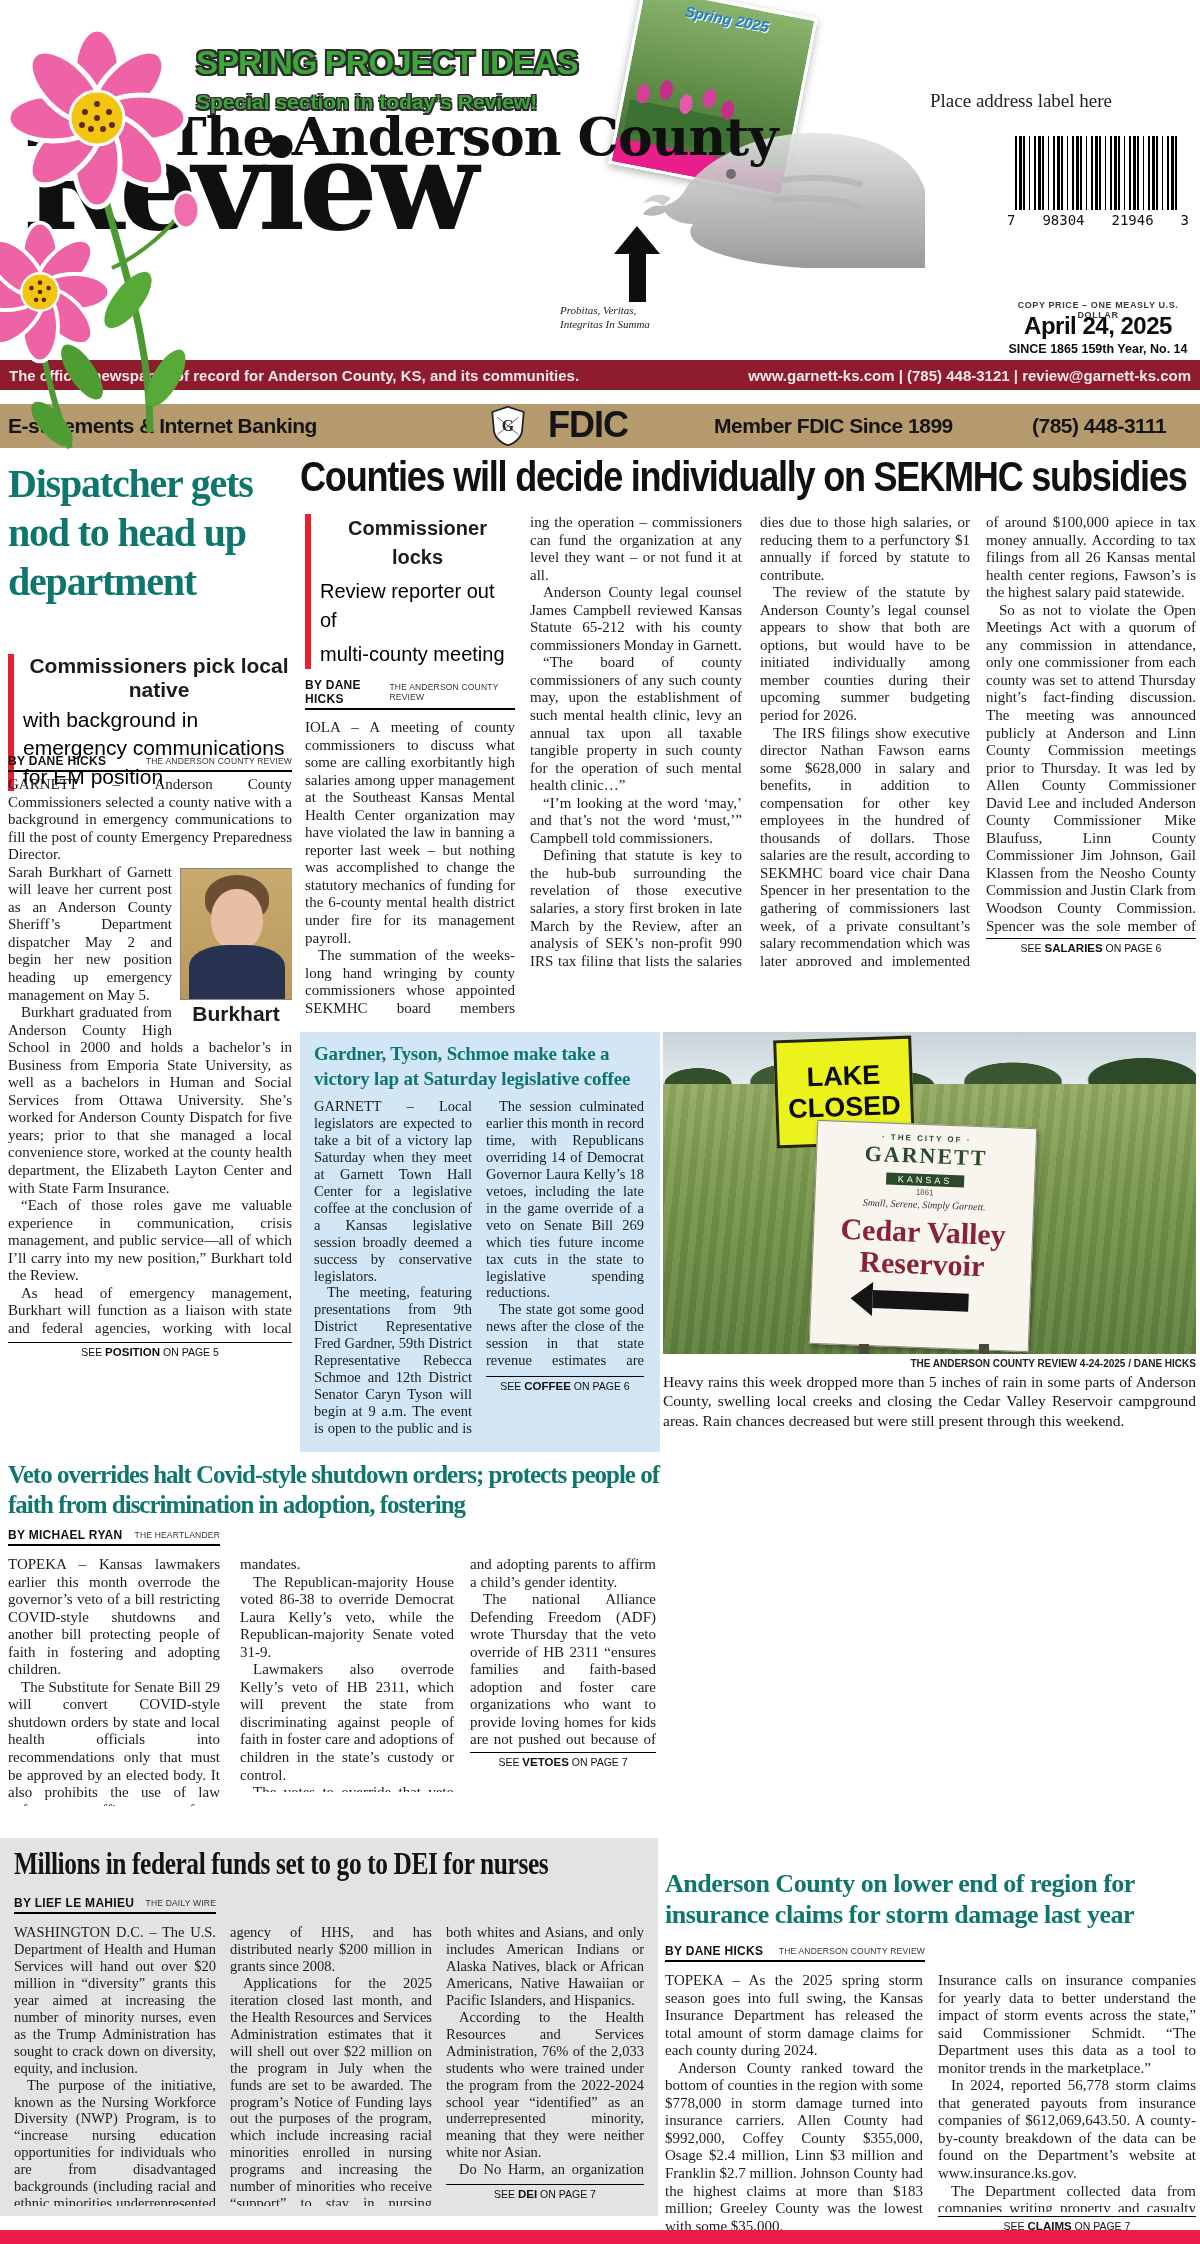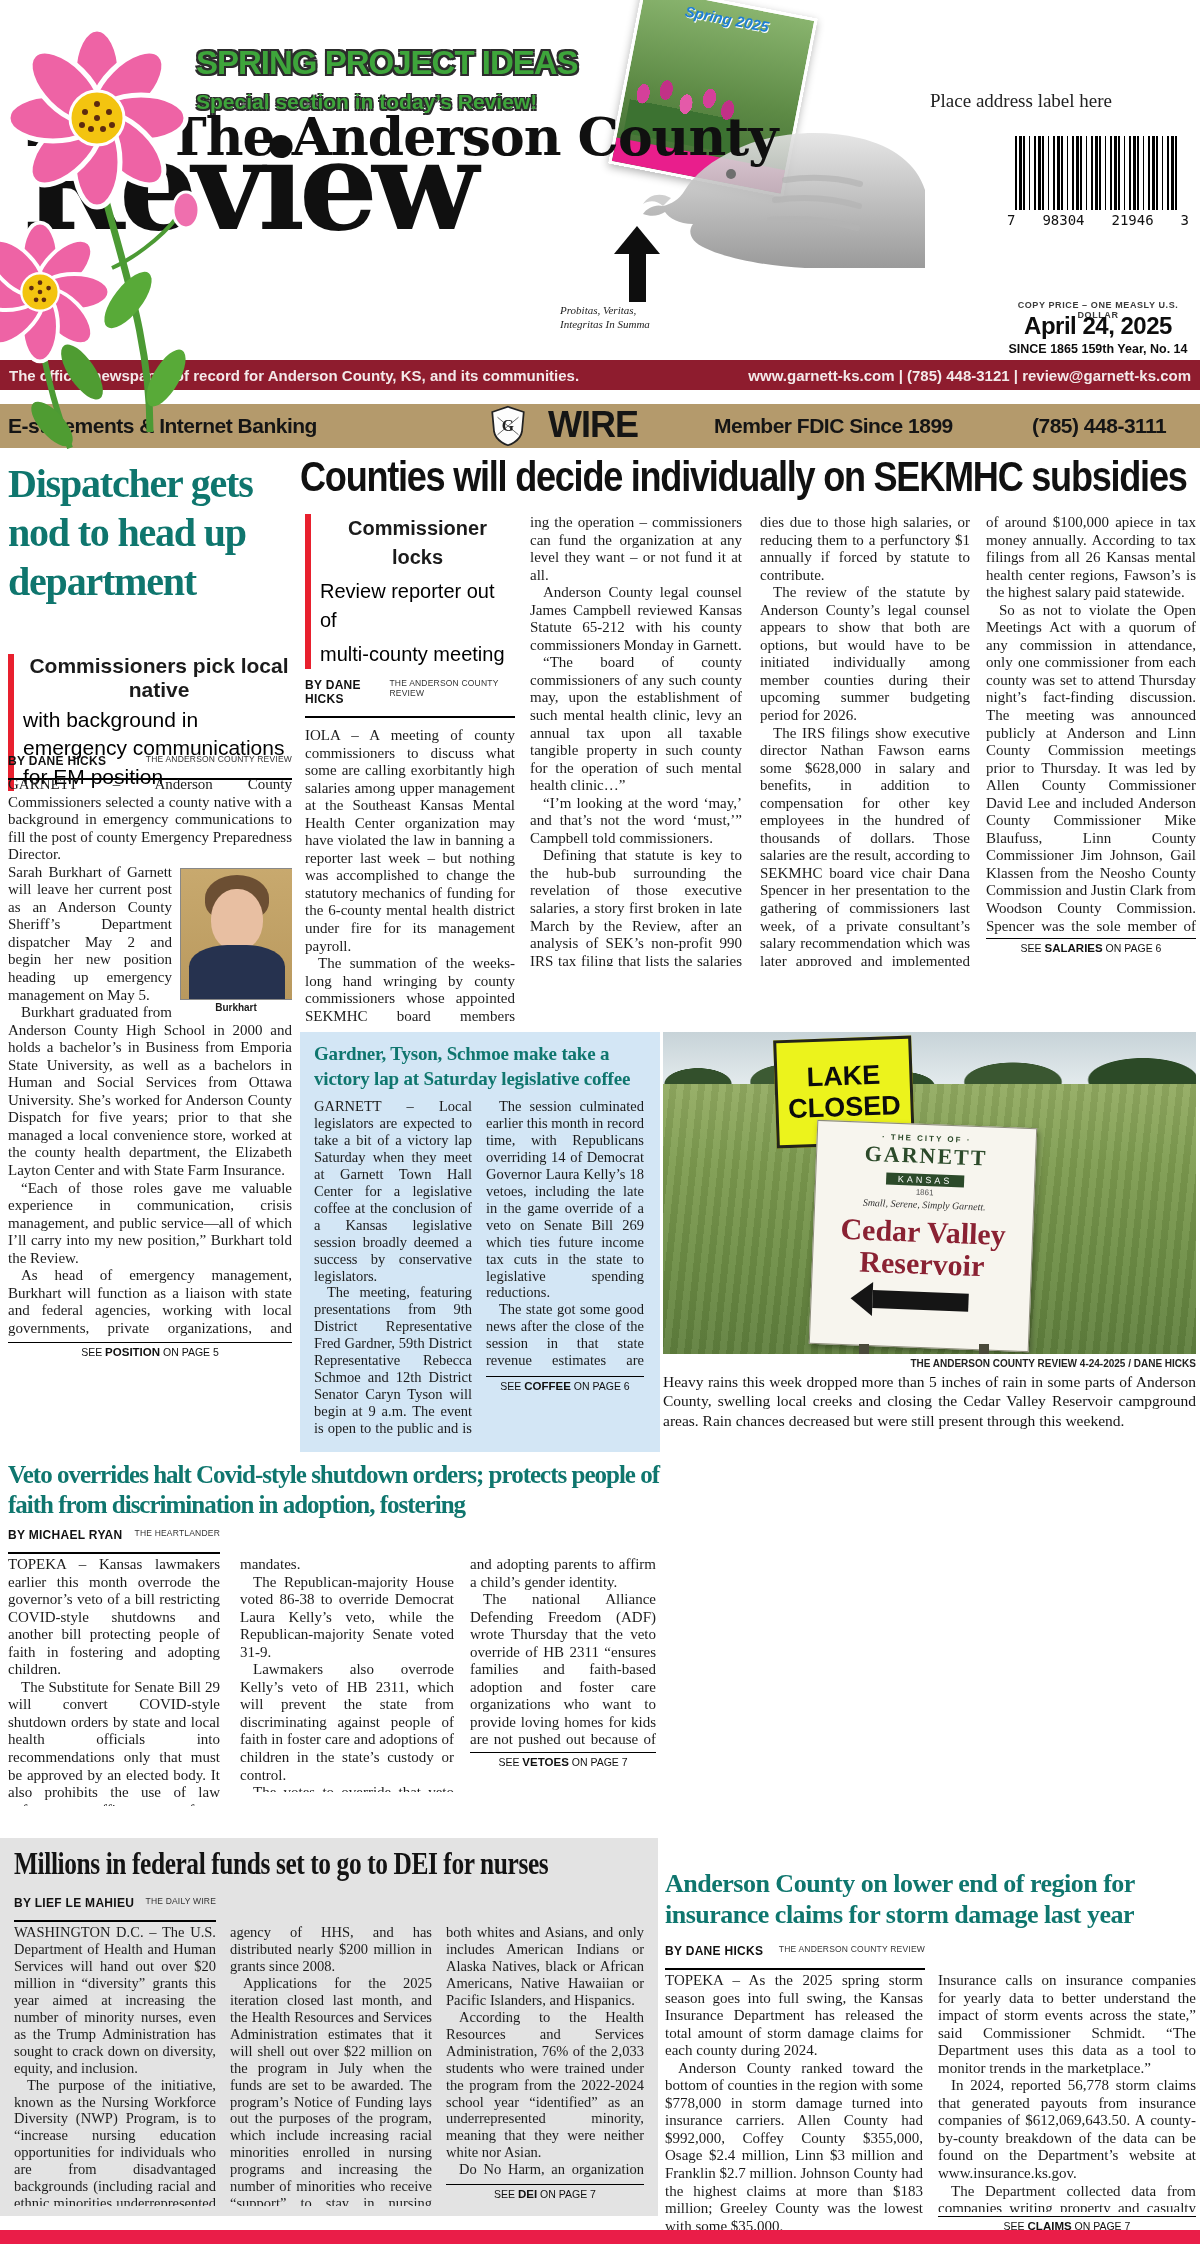--- a/index.html
+++ b/index.html
@@ -55,22 +55,22 @@
   .bank-banner{left:0;top:404px;width:1200px;height:44px;background:#b49a6c;z-index:2;}
   .bank-banner>div{position:absolute;font-family:"Liberation Sans",sans-serif;font-weight:bold;color:#151515;}
   .bb-left{left:8px;top:10px;font-size:21px;letter-spacing:-.5px;}
   .bb-shield{left:490px;top:1px;}
   .bb-name{left:548px;top:0px;font-size:36px;letter-spacing:-1px;}
   .bb-fdic{left:714px;top:10px;font-size:21px;letter-spacing:-.5px;}
   .bb-phone{left:1032px;top:10px;font-size:21px;letter-spacing:-.5px;}
 
   
   .h-serif{font-family:"Liberation Serif",serif;font-weight:bold;color:#0f766e;}
-  .byline{display:flex;justify-content:space-between;align-items:flex-start;border-bottom:2px solid #000;
-    padding-bottom:10px;font-family:"Liberation Sans",sans-serif;}
+  .byline{display:flex;justify-content:space-between;align-items:center;border-bottom:2px solid #000;
+    padding-bottom:2px;font-family:"Liberation Sans",sans-serif;}
   .byline .by{font-weight:bold;font-size:12px;letter-spacing:.3px;color:#111;}
   .byline .credit{font-size:8.5px;color:#333;letter-spacing:.2px;}
   .body-col{font-size:15px;line-height:1.17;text-align:justify;overflow:hidden;}
   .body-col p{margin:0;text-indent:13px;}
   .body-col.cont p:first-child{text-indent:0;}
   .jump{font-family:"Liberation Sans",sans-serif;font-size:10.5px;color:#111;border-top:1.5px solid #000;
     padding-top:3px;text-align:center;}
   .jump b{font-size:11.5px;}
   .kicker{border-left:6px solid #e8202e;padding-left:9px;font-family:"Liberation Sans",sans-serif;}
   .kicker .k1{font-weight:bold;text-align:center;}
@@ -83,21 +83,21 @@
   .st1 .deck .k1{font-size:21px;margin-bottom:4px;}
   .st1 .deck .k2{font-size:21px;line-height:1.35;}
   .st1 .byline{position:absolute;left:0;top:294px;width:284px;}
   .st1 .body-col{position:absolute;left:0;top:316px;width:284px;height:560px;}
   .photo-float{float:right;width:112px;margin:4px 0 2px 8px;}
   .photo-box{width:112px;height:130px;border:1px solid #888;position:relative;overflow:hidden;
     background:linear-gradient(180deg,#c8a96e 0%,#b9995e 100%);}
   .pb-hair{position:absolute;left:24px;top:6px;width:64px;height:46px;border-radius:50% 50% 40% 40%;background:#6c4f33;}
   .pb-face{position:absolute;left:30px;top:20px;width:52px;height:62px;border-radius:48%;background:#e8bfa2;}
   .pb-body{position:absolute;left:8px;top:76px;width:96px;height:54px;border-radius:40% 40% 0 0;background:#26324f;}
-  .photo-cap{text-align:center;font-family:"Liberation Sans",sans-serif;font-weight:bold;font-size:10px;margin-top:2px;}
+  .photo-cap{text-align:center;font-family:"Liberation Sans",sans-serif;font-weight:bold;font-size:21px;margin-top:2px;}
   .st1 .jump{position:absolute;left:0;top:882px;width:284px;}
 
   
   .sek-h{left:300px;top:452px;width:900px;height:54px;overflow:visible;}
   .sek-h span{display:inline-block;white-space:nowrap;font-family:"Liberation Sans",sans-serif;font-weight:bold;
     font-size:43px;letter-spacing:-1.5px;color:#111;transform:scaleX(.84);transform-origin:left;}
   .sek-col{position:absolute;top:514px;}
   .sek-c1{left:305px;width:210px;height:452px;}
   .sek-c1 .kicker{font-size:20px;line-height:1.45;}
   .sek-c1 .kicker div{margin-bottom:5px;}
@@ -299,21 +299,21 @@
 
   <div class="abs bank-banner">
     <div class="bb-left">E-statements &amp; Internet Banking</div>
     <div class="bb-shield">
       <svg width="36" height="42" viewBox="0 0 40 48">
         <path d="M20 2 L38 8 L36 30 C34 42 20 46 20 46 C20 46 6 42 4 30 L2 8 Z" fill="#fdfdfd" stroke="#222" stroke-width="2"></path>
         <path d="M8 14 L32 34 M32 14 L8 34" stroke="#555" stroke-width="1"></path>
         <text x="20" y="30" font-size="18" text-anchor="middle" fill="#222" font-family="Liberation Serif,serif" font-weight="bold">G</text>
       </svg>
     </div>
-    <div class="bb-name">WIRE</div>
+    <div class="bb-name">FDIC</div>
     <div class="bb-fdic">Member FDIC Since 1899</div>
     <div class="bb-phone">(785) 448-3111</div>
   </div>
 
   <div class="abs st1">
     <div class="hl h-serif">Dispatcher gets nod to head up department</div>
     <div class="deck kicker">
       <div class="k1">Commissioners pick local native</div>
       <div class="k2">with background in emergency communications for EM position</div>
     </div>

